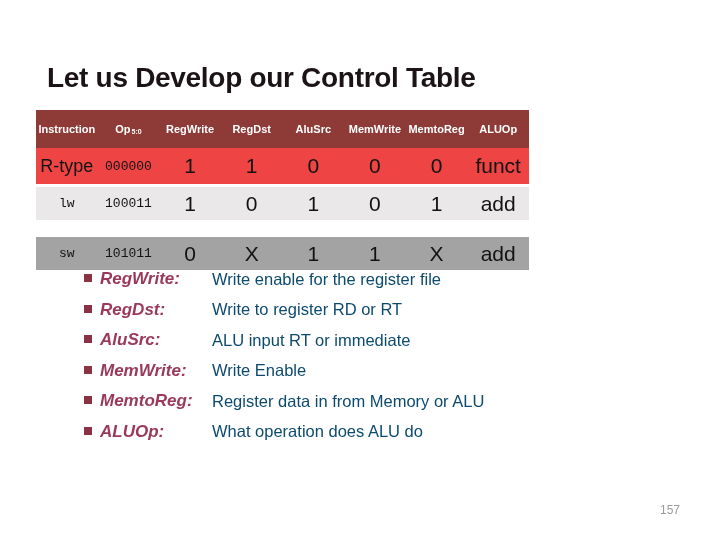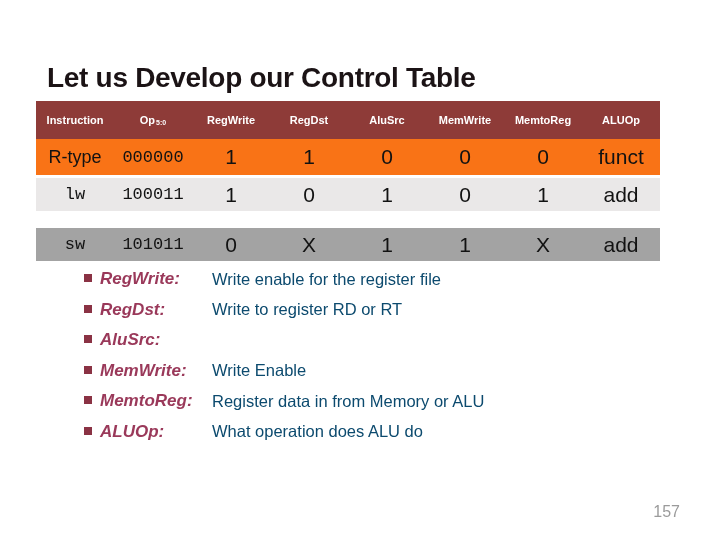--- a/index.html
+++ b/index.html
@@ -13,57 +13,57 @@
 
   
   .slide-title {
     position:absolute; left:32px; top:47px;
     font-size:28px; font-weight:bold;
     color:#1b1315; letter-spacing:-0.3px;
     margin:15px;
   }
 
   
-  .ctable { position:absolute; left:36px; top:101px; width:624px; }
+  .ctable { position:absolute; left:36px; top:110px; width:493px; }
   .trow { display:grid; grid-template-columns:repeat(8, 1fr); }
   .thead {
     background:#8e3b38; height:38px;
     color:#ffffff; font-size:11px; font-weight:bold;
   }
   .cell { display:flex; align-items:center; justify-content:center; text-align:center; }
   .thead .cell { line-height:1; }
   .thead sub { font-size:7px; margin-left:1px; transform:translateY(2px); }
   .drow { color:#121212; font-size:21px; }
-  .drow-1 { height:36px; background:#f97316; }
+  .drow-1 { height:36px; background:#ef4444; }
   .drow-2 { height:33px; background:#eae8e8; margin-top:3px; }
   .drow-3 { height:33px; background:#a3a3a3; margin-top:17px; }
   .instr { font-size:18px; }
   .mono {
     font-family:"Liberation Mono", "DejaVu Sans Mono", monospace;
-    font-size:17px;
+    font-size:13px;
   }
 
   
   .legend { position:absolute; left:84px; top:264px; }
   .legend-item { display:flex; align-items:center; height:30.5px; }
   .bullet-square {
     width:8px; height:8px; background:#8a3244;
     margin-right:8px; margin-bottom:2px; flex:none;
   }
   .term {
     width:112px; flex:none;
     font-size:17px; font-weight:bold; font-style:italic;
     color:#9a395a;
   }
   .desc { font-size:16.5px; color:#0c4a6e; white-space:nowrap; }
 
   
   .page-number {
     position:absolute; top:503px; right:40px;
-    font-size:16px; color:#9b9b9b;
+    font-size:12px; color:#9b9b9b;
   }
 </style>
 </head>
 <body>
 
 <h1 class="slide-title">Let us Develop our Control Table</h1>
 
 <div class="ctable">
   <div class="trow thead">
     <div class="cell">Instruction</div>
@@ -120,20 +120,21 @@
     <span class="desc">Write enable for the register file</span>
   </div>
   <div class="legend-item">
     <span class="bullet-square"></span>
     <span class="term">RegDst:</span>
     <span class="desc">Write to register RD or RT</span>
   </div>
   <div class="legend-item">
     <span class="bullet-square"></span>
     <span class="term">AluSrc:</span>
+    <span class="desc">ALU input RT or immediate</span>
   </div>
   <div class="legend-item">
     <span class="bullet-square"></span>
     <span class="term">MemWrite:</span>
     <span class="desc">Write Enable</span>
   </div>
   <div class="legend-item">
     <span class="bullet-square"></span>
     <span class="term">MemtoReg:</span>
     <span class="desc">Register data in from Memory or ALU</span>

